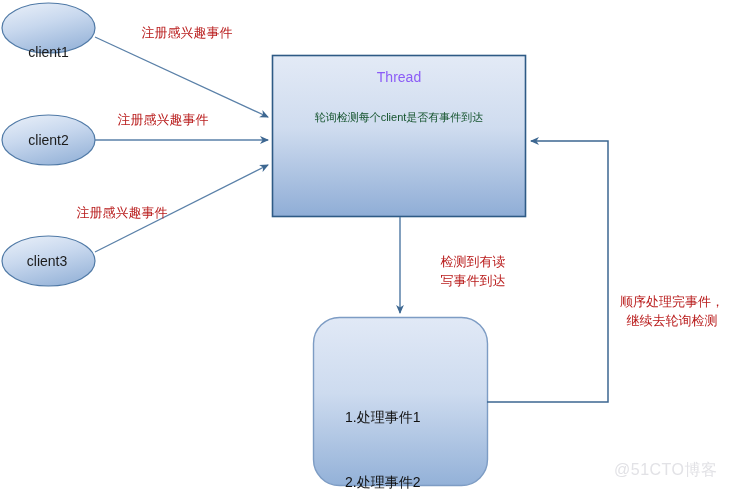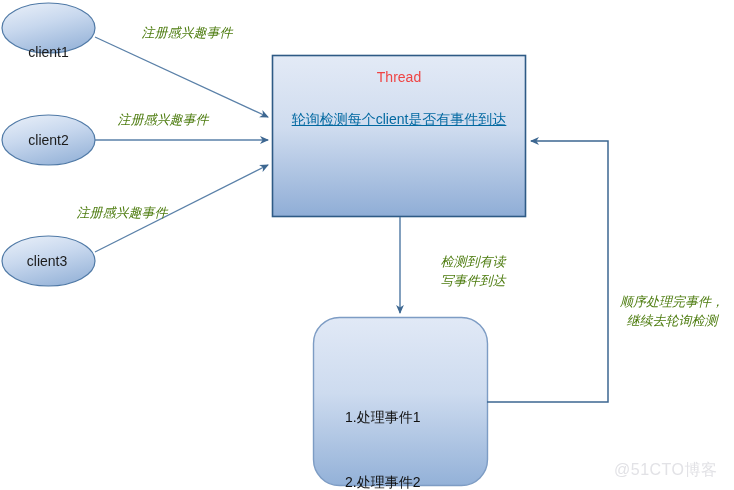--- a/index.html
+++ b/index.html
@@ -32,35 +32,33 @@
     text-align: center;
     white-space: pre;
     line-height: 1.35;
   }
   .client-label {
     font-size: 14px;
     color: #1b1b1b;
   }
   .thread-title {
     font-size: 14px;
-    color: #ef4444;
+    color: #8b5cf6;
   }
   .thread-body {
-    font-size: 14px;
-    color: #0369a1;
-    text-decoration: underline;
+    font-size: 11px;
+    color: #14532d;
   }
   .edge-label {
     position: absolute;
     font-size: 13px;
-    color: #4d7c0f;
+    color: #b91c1c;
     text-align: center;
     line-height: 1.45;
     white-space: pre;
-    font-style: italic;
   }
   .proc-list {
     position: absolute;
     font-size: 14px;
     color: #111111;
     line-height: 1.55;
     text-align: left;
     white-space: pre;
   }
   .watermark {

